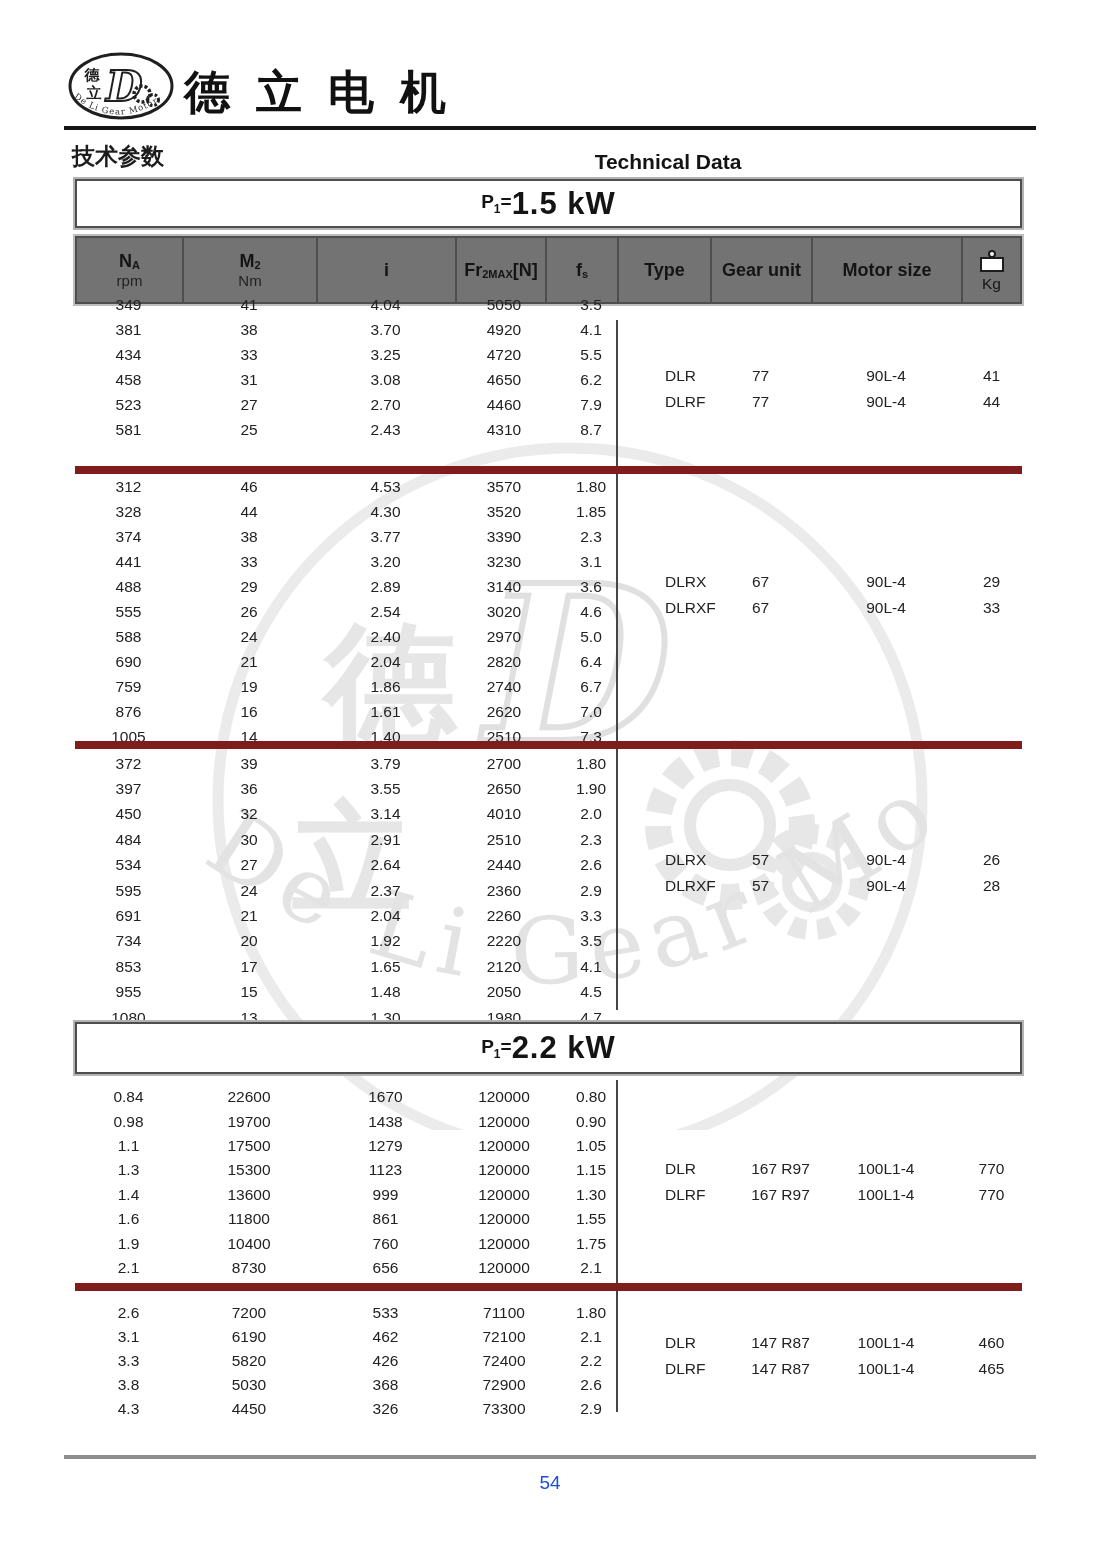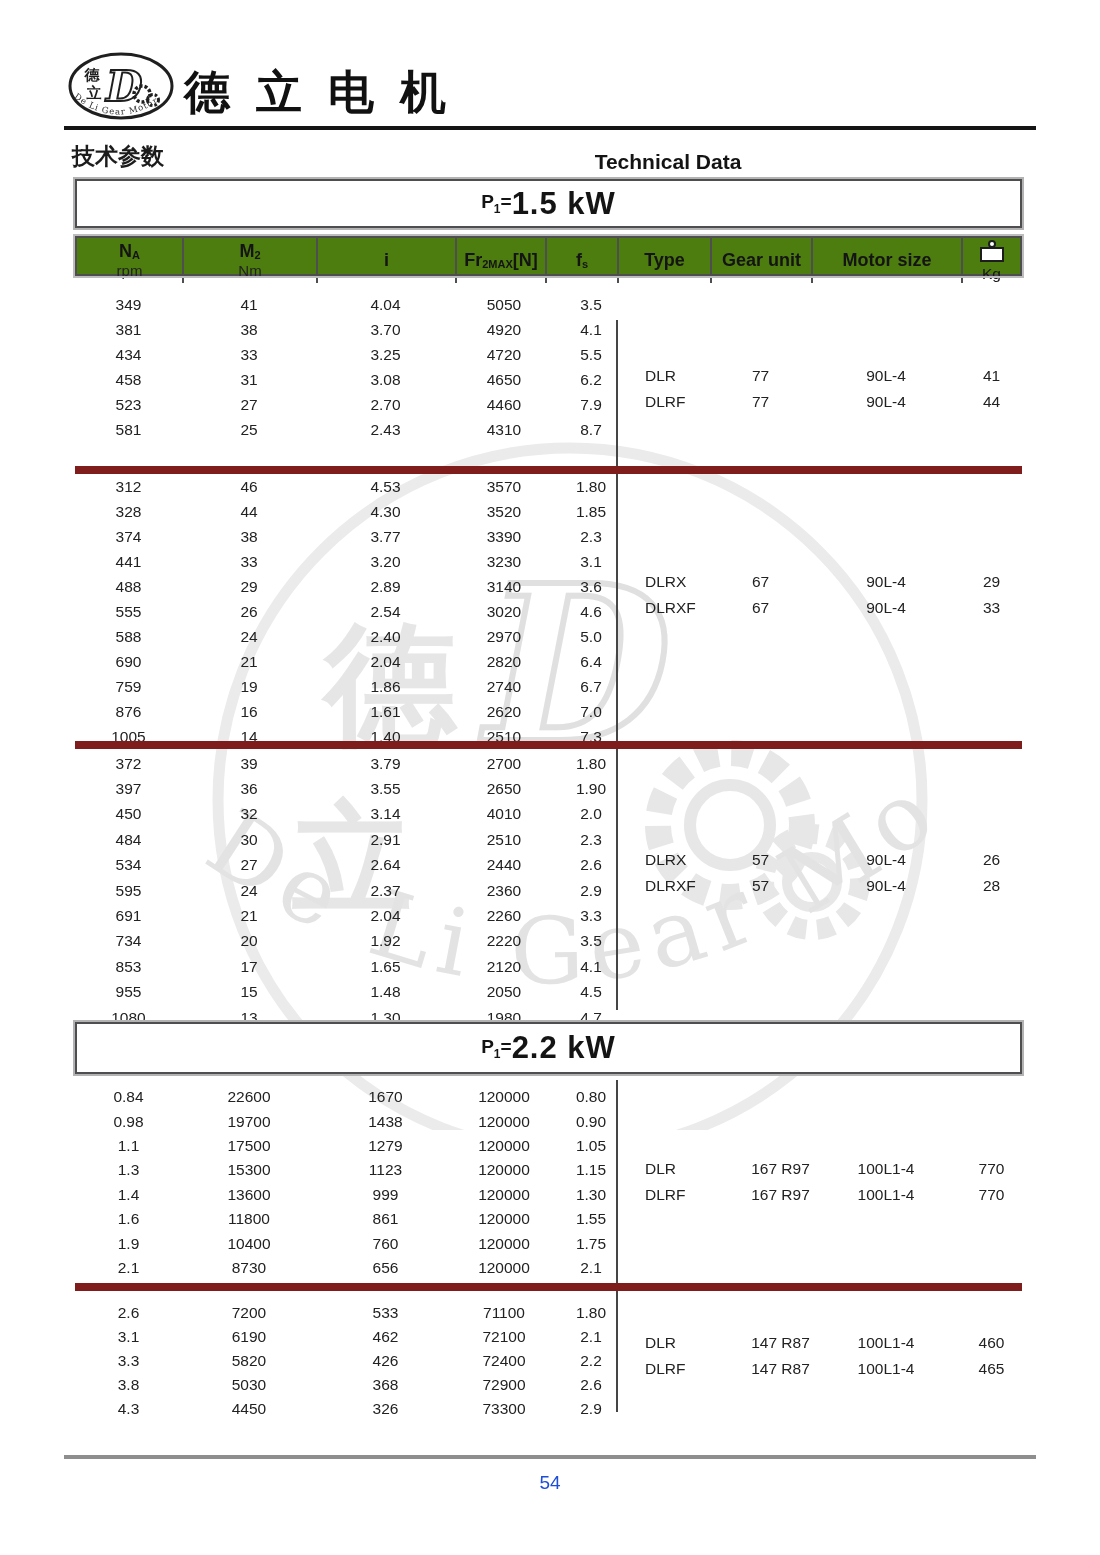--- a/index.html
+++ b/index.html
@@ -28,22 +28,22 @@
   .tbl { position:absolute; left:75px; top:0; width:947px; z-index:1; }
   .tbox {
     position:absolute; left:0; width:947px;
     border:2px solid #4e4e50; outline:2px solid #b3b3b3;
     background:#fff; display:flex; align-items:center; justify-content:center;
   }
   .p-small { font-size:19px; font-weight:bold; color:#141414; }
   .p-small sub { font-size:12px; font-weight:bold; }
   .p-big { font-size:31px; font-weight:bold; color:#141414; letter-spacing:1px; }
   .thead {
-    position:absolute; left:0; top:236px; width:947px; height:40px;
-    border:2px solid #4e4e50; outline:2px solid #bdbdbd; background:#4d7c0f;
+    position:absolute; left:0; top:236px; width:947px; height:68px;
+    border:2px solid #4e4e50; outline:2px solid #bdbdbd; background:#737373;
     display:grid; grid-template-columns:107px 134px 139px 90px 72px 93px 101px 150px 57px;
   }
   .hcell { border-right:2px solid #4e4e50; display:flex; flex-direction:column;
            align-items:center; justify-content:center; line-height:1.15; }
   .hcell:last-child { border-right:none; }
   .hmain { font-size:18px; font-weight:bold; color:#141414; }
   .hmain sub { font-size:11px; font-weight:bold; vertical-align:-2px; }
   .hunit { font-size:15px; color:#222; }
   .kg-label { font-size:15.5px; color:#161616; margin-top:3px; }
   .weight-icon { position:relative; width:24px; height:15px; border:2px solid #1d1d1d;
@@ -59,21 +59,21 @@
   .drow { display:grid; grid-template-columns:107px 134px 139px 90px 72px;
           height:var(--rh); align-items:center; }
   .drow div { text-align:center; font-size:15.5px; color:#222; position:relative; }
   .drow div:nth-child(5) { left:10px; }
   .drow div:nth-child(4) { left:4px; }
   .g-div { position:absolute; left:541px; width:2px; background:#454545; top:0; bottom:0; }
   .g-right { position:absolute; left:542px; width:405px; top:50%; transform:translateY(-50%); }
   .trow { display:grid; grid-template-columns:93px 101px 150px 61px;
           height:26px; align-items:center; }
   .trow div { text-align:center; font-size:15.5px; color:#222; position:relative; }
-  .trow div:nth-child(1) { text-align:left; padding-left:28px; }
+  .trow div:nth-child(1) { text-align:left; padding-left:48px; }
   .off-down .g-right, .g-right.off-down { top:calc(50% + 10px); }
   .off-up .g-right, .g-right.off-up { top:calc(50% - 13px); }
   .t2 .trow div:nth-child(2) { left:20px; }
   
   .g1 { top:292px; height:174px; }
   .g1 .g-rows { --rh:25px; }
   .g1 .g-div { top:28px; }
   .g2 { top:466px; height:275px; }
   .g2 .g-rows { --rh:25px; }
   .g3 { top:741px; height:281px; }

